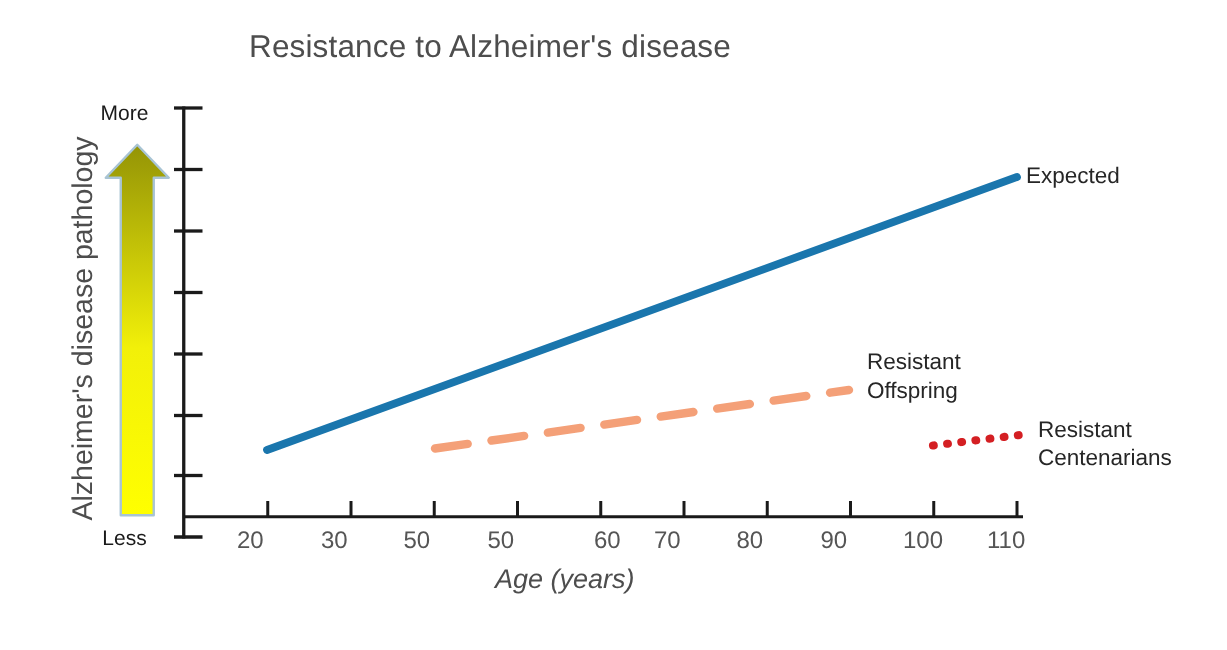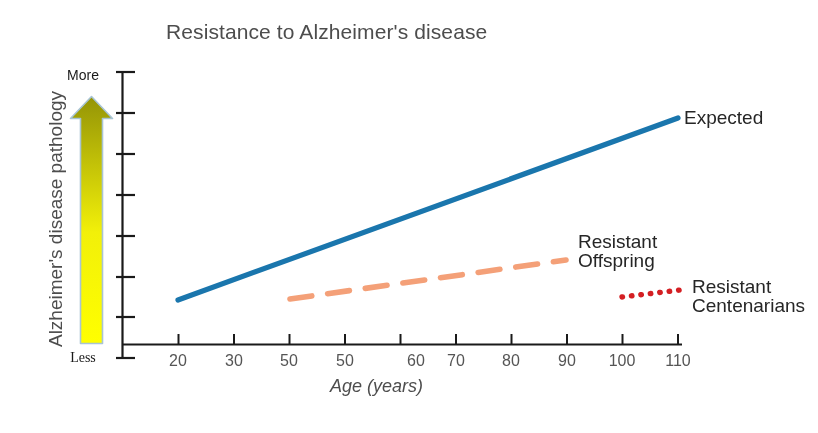--- a/index.html
+++ b/index.html
@@ -58,33 +58,32 @@
     font-style: italic;
   }
   .axis-end-label {
     position: absolute;
     font-size: 14px;
     color: #1a1a1a;
     white-space: nowrap;
     text-align: center;
   }
   #label-more { left: 58px; top: 67px; width: 50px; }
-  #label-less { left: 58px; top: 350px; width: 50px; font-family: Liberation Serif, serif; }
+  #label-less { left: 58px; top: 350px; width: 50px; }
   .x-tick-label {
     position: absolute;
     top: 352px;
     width: 40px;
     margin-left: -20px;
-    text-align: center;
     font-size: 16px;
     color: #555555;
   }
   .series-label {
     position: absolute;
-    font-size: 19px;
+    font-size: 15px;
     color: #262626;
     line-height: 19px;
     white-space: nowrap;
   }
   #label-expected { left: 684px; top: 108px; }
   #label-offspring { left: 578px; top: 232px; }
   #label-centenarians { left: 692px; top: 277px; }
 </style>
 </head>
 <body>

